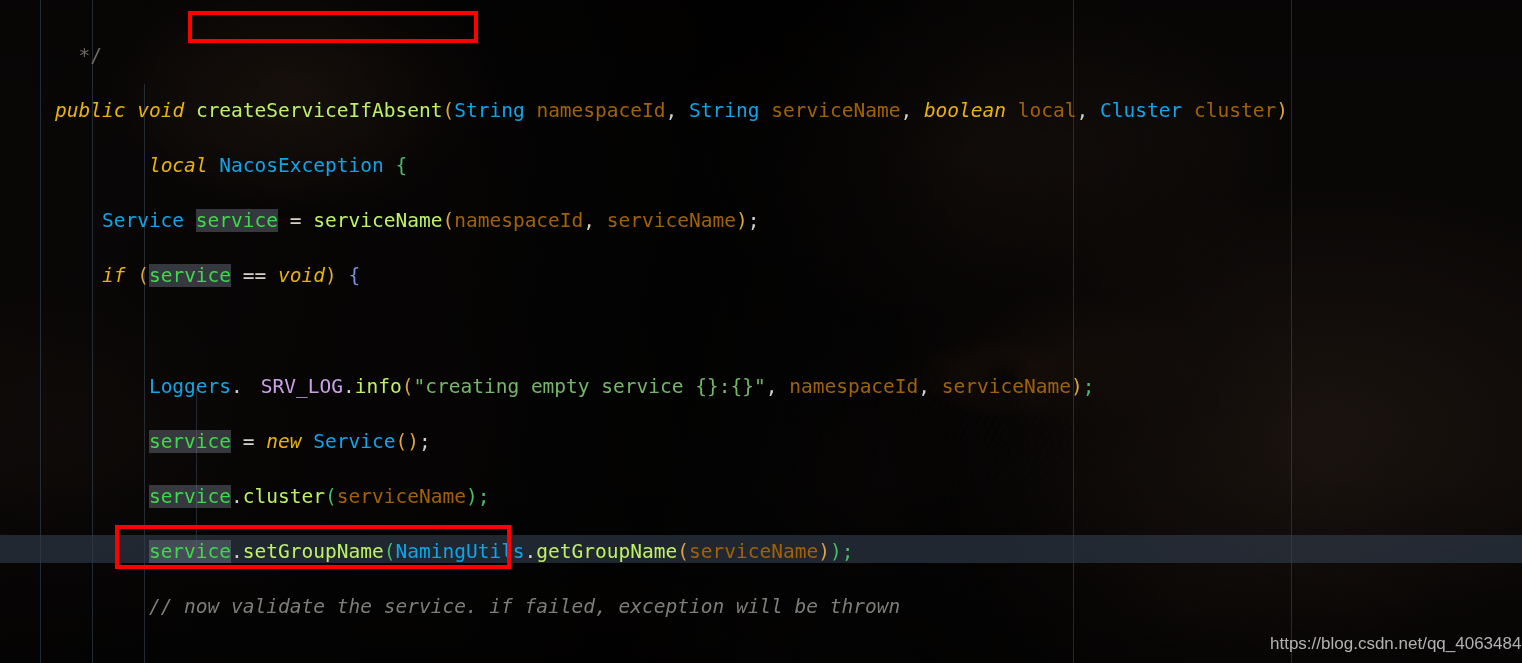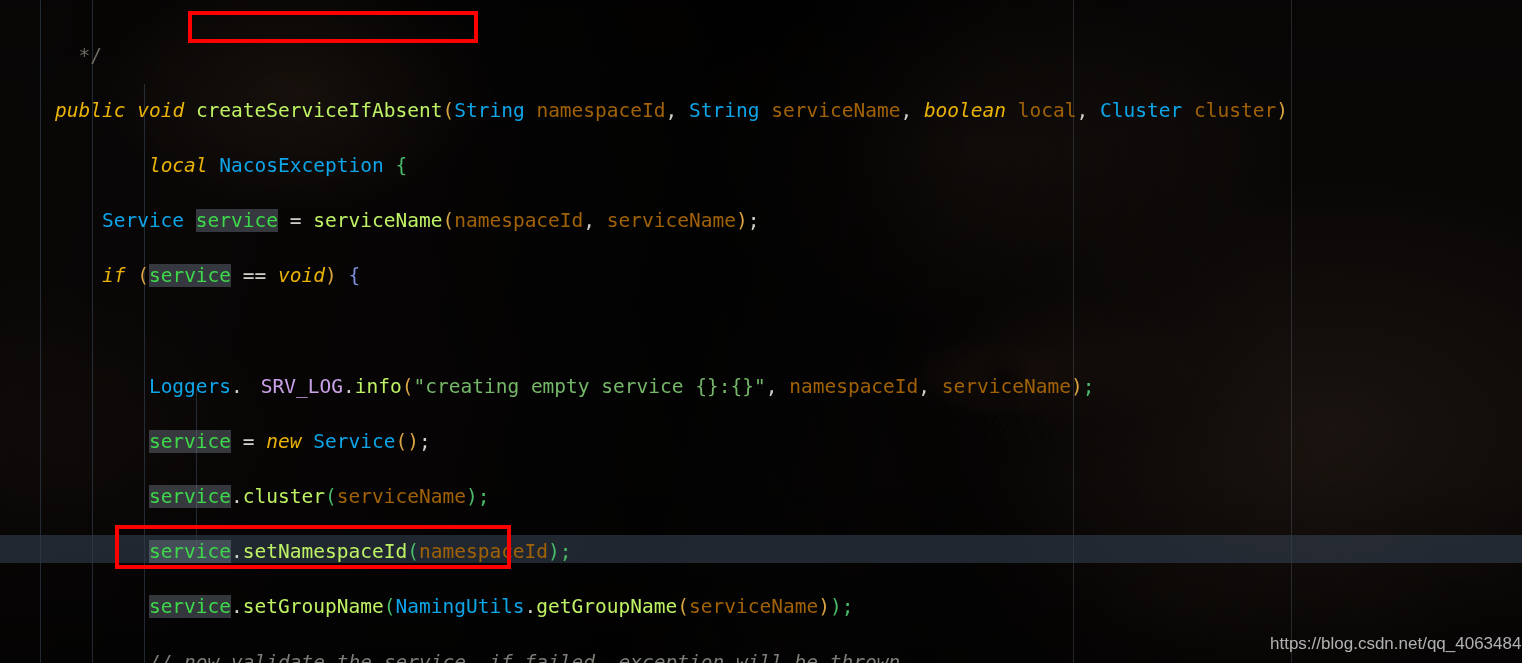--- a/index.html
+++ b/index.html
@@ -127,21 +127,20 @@
   <div id="code">
 <span class="ln"><span class="fadetop">      */</span></span>
 <span class="ln">    <span class="kw">public</span> <span class="kw">void</span> <span class="mtd">createServiceIfAbsent</span><span class="p1">(</span><span class="cls">String</span> <span class="param">namespaceId</span><span class="punct">,</span> <span class="cls">String</span> <span class="param">serviceName</span><span class="punct">,</span> <span class="kw">boolean</span> <span class="param">local</span><span class="punct">,</span> <span class="cls">Cluster</span> <span class="param">cluster</span><span class="p1">)</span></span>
 <span class="ln">            <span class="kw">local</span> <span class="cls">NacosException</span> <span class="p2">{</span></span>
 <span class="ln">        <span class="cls">Service</span> <span class="hl"><span class="var">service</span></span> <span class="punct">=</span> <span class="mtd">serviceName</span><span class="p1">(</span><span class="param">namespaceId</span><span class="punct">,</span> <span class="param">serviceName</span><span class="p1">)</span><span class="punct">;</span></span>
 <span class="ln">        <span class="kw">if</span> <span class="p1">(</span><span class="hl"><span class="var">service</span></span> <span class="punct">==</span> <span class="kw">void</span><span class="p1">)</span> <span class="p3">{</span></span>
 <span class="ln"> </span>
 <span class="ln">            <span class="cls">Loggers</span><span class="punct">.</span><span class="fld">SRV_LOG</span><span class="punct">.</span><span class="mtd">info</span><span class="p1">(</span><span class="str">"creating empty service {}:{}"</span><span class="punct">,</span> <span class="param">namespaceId</span><span class="punct">,</span> <span class="param">serviceName</span><span class="p1">)</span><span class="p2">;</span></span>
 <span class="ln">            <span class="hl"><span class="var">service</span></span> <span class="punct">=</span> <span class="kw">new</span> <span class="cls">Service</span><span class="p1">()</span><span class="punct">;</span></span>
 <span class="ln">            <span class="hl"><span class="var">service</span></span><span class="punct">.</span><span class="mtd">cluster</span><span class="p2">(</span><span class="param">serviceName</span><span class="p2">)</span><span class="p2">;</span></span>
-<span class="ln">            <span class="hl"><span class="var">service</span></span><span class="punct">.</span><span class="mtd">setNamespaceId</span><span class="p2">(</span><span class="param">namespaceId</span><span class="p2">)</span><span class="p2">;</span></span>
 <span class="ln">            <span class="hl"><span class="var">service</span></span><span class="punct">.</span><span class="mtd">setGroupName</span><span class="p2">(</span><span class="cls">NamingUtils</span><span class="punct">.</span><span class="mtd">getGroupName</span><span class="p1">(</span><span class="param">serviceName</span><span class="p1">)</span><span class="p2">)</span><span class="p2">;</span></span>
 <span class="ln">            <span class="cmt">// now validate the service. if failed, exception will be thrown</span></span>
 
 
 
 
 
 
 
 

